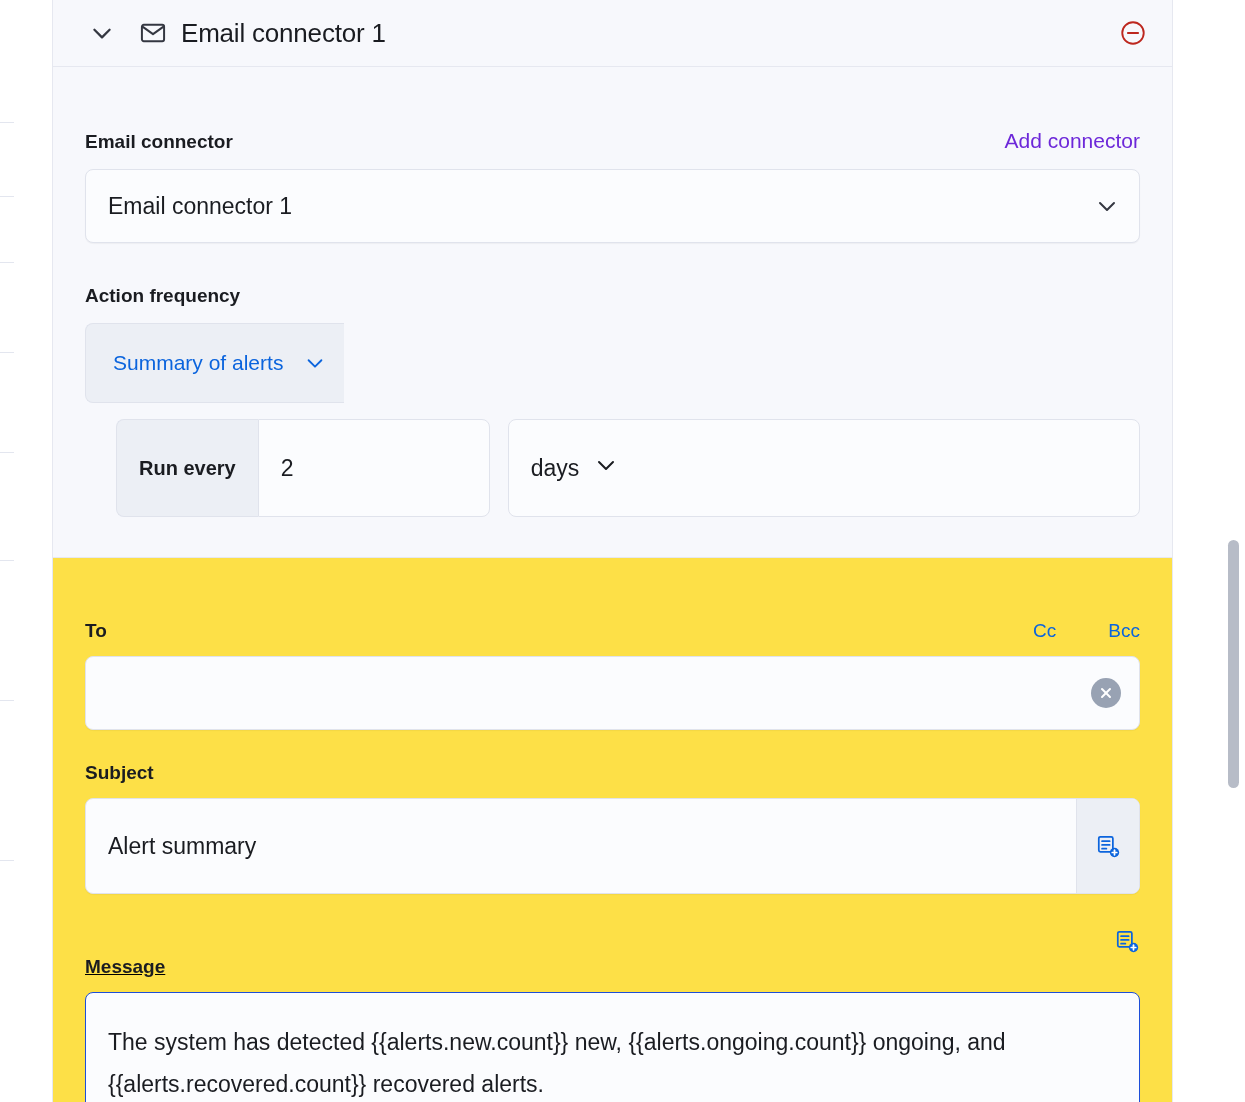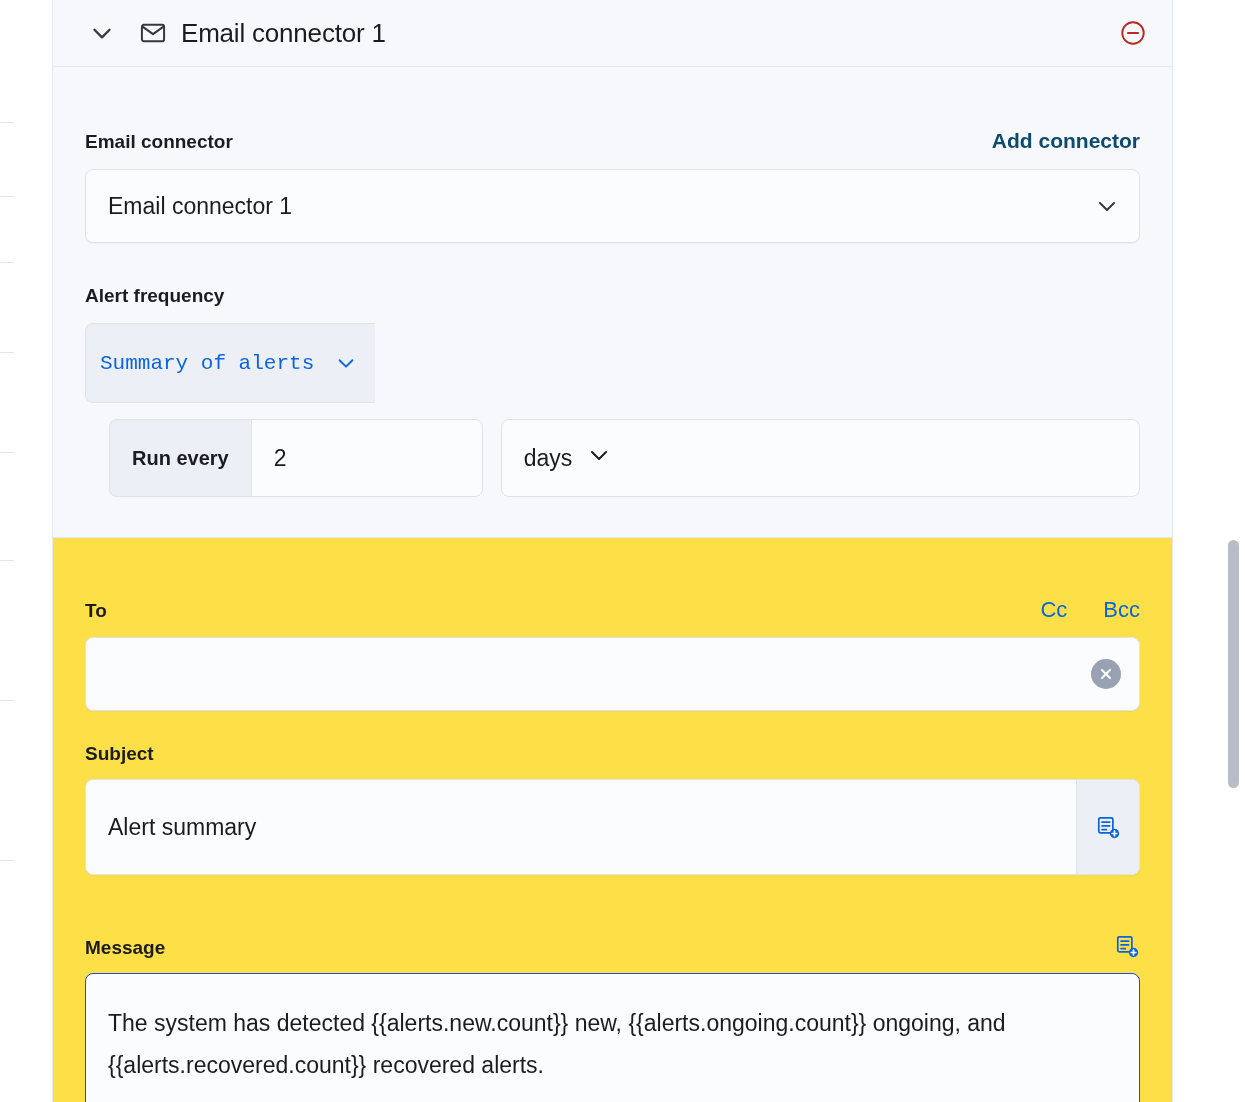--- a/index.html
+++ b/index.html
@@ -90,23 +90,22 @@
     margin-bottom: 16px;
   }
   .lbl {
     font-size: 19px;
     font-weight: bold;
     color: #1a1c21;
     margin-top: 28px;
   }
   .link {
     font-size: 21px;
-    color: #0c4a6e;
-    cursor: pointer;
-    font-weight: bold;
+    color: #6d28d9;
+    cursor: pointer;
   }
 
   .select-box {
     position: relative;
     height: 74px;
     background: #fbfcfe;
     border: 1px solid #e0e3ec;
     border-radius: 8px;
     box-shadow: 0 1px 1px rgba(0,0,0,0.04);
     display: flex;
@@ -132,48 +131,47 @@
     height: 80px;
   }
   .freq-prepend {
     background: #eceff5;
     border: 1px solid #e0e3ec;
     border-right: none;
     border-radius: 8px 0 0 8px;
     display: flex;
     align-items: center;
     gap: 21px;
-    padding: 0 18px 0 14px;
+    padding: 0 18px 0 27px;
     font-size: 21px;
     color: #0b64dd;
     cursor: pointer;
     box-sizing: border-box;
-    font-family: Liberation Mono, monospace;
   }
   .freq-main {
     position: relative;
     flex: 1;
     background: #fbfcfe;
     border: 1px solid #e0e3ec;
     border-radius: 0 8px 8px 0;
     display: flex;
     align-items: center;
     padding: 0 22px;
     font-size: 23px;
     color: #1a1c21;
     box-sizing: border-box;
     cursor: pointer;
   }
 
   .interval-row {
     display: flex;
     align-items: stretch;
-    height: 78px;
+    height: 98px;
     margin-top: 16px;
-    margin-left: 24px;
+    margin-left: 31px;
   }
   .run-every {
     background: #eceff5;
     border: 1px solid #e0e3ec;
     border-right: none;
     border-radius: 8px 0 0 8px;
     display: flex;
     align-items: center;
     padding: 0 22px;
     font-size: 20px;
@@ -216,23 +214,23 @@
     box-sizing: border-box;
   }
 
   .to-head {
     display: flex;
     align-items: baseline;
     margin-bottom: 14px;
   }
   .to-head .lbl { flex: 1; }
   .cc-link {
-    font-size: 22px;
+    font-size: 19px;
     color: #0b64dd;
-    margin-left: 36px;
+    margin-left: 52px;
     cursor: pointer;
   }
 
   .combo-box {
     position: relative;
     min-height: 74px;
     background: #fbfcfe;
     border: 1px solid #e0e3ec;
     border-radius: 8px;
     box-shadow: 0 1px 1px rgba(0,0,0,0.04);
@@ -274,23 +272,24 @@
   }
 
   .field-label {
     font-size: 19px;
     font-weight: bold;
     color: #1a1c21;
     margin: 32px 0 14px 0;
   }
   .label-with-icon {
     display: flex;
-    align-items: flex-end;
+    align-items: flex-start;
     justify-content: space-between;
     margin: 34px 0 14px 0;
+    text-decoration: underline;
   }
 
   .input-with-append {
     display: flex;
     align-items: stretch;
     height: 96px;
     background: #fbfcfe;
     border: 1px solid #e0e3ec;
     border-radius: 8px;
     box-shadow: 0 1px 1px rgba(0,0,0,0.04);
@@ -398,21 +397,21 @@
 
       <div class="select-box">
         <span>Email connector 1</span>
         <span class="caret">
           <svg width="24" height="24" viewBox="0 0 24 24" fill="none" stroke="currentColor" stroke-width="2" stroke-linecap="round" stroke-linejoin="round">
               <polyline points="5 9 12 16 19 9"></polyline>
             </svg>
         </span>
       </div>
 
-      <div class="lbl" style="margin-top:42px;margin-bottom:16px;">Alert frequency</div>
+      <div class="lbl" style="margin-top:42px;margin-bottom:16px;">Action frequency</div>
 
       <div class="freq-row">
         <div class="freq-prepend">
           <span>Summary of alerts</span>
           <span style="display:flex">
             <svg width="22" height="22" viewBox="0 0 24 24" fill="none" stroke="currentColor" stroke-width="2" stroke-linecap="round" stroke-linejoin="round">
                 <polyline points="5 9 12 16 19 9"></polyline>
               </svg>
           </span>
         </div>

